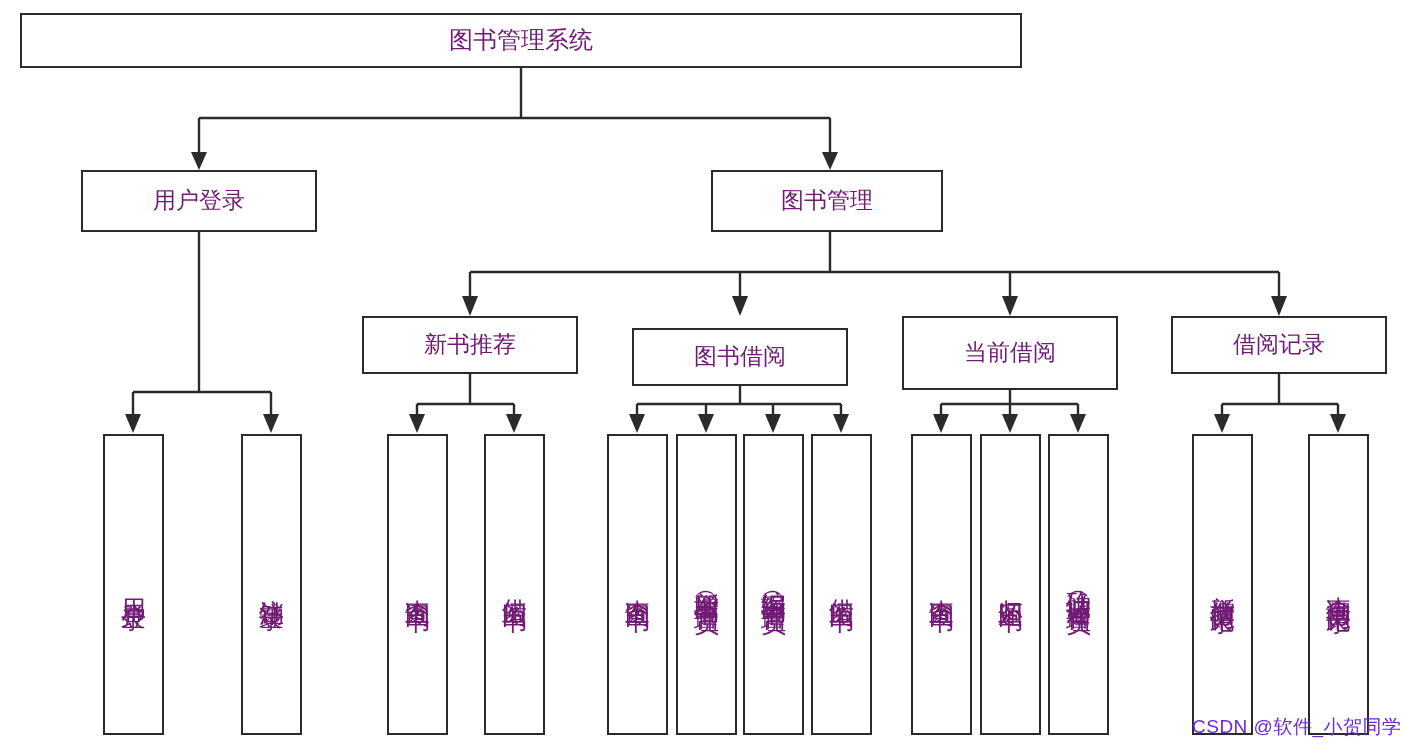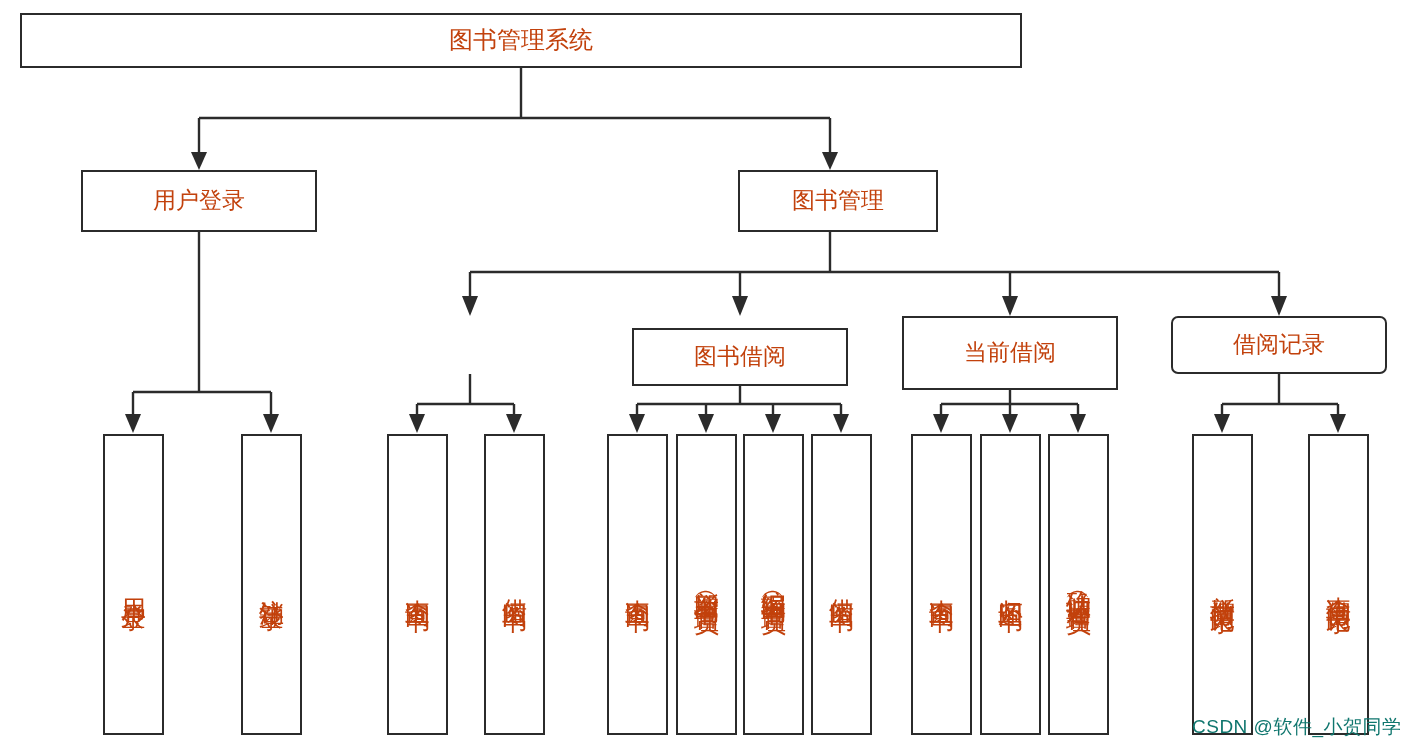--- a/index.html
+++ b/index.html
@@ -20,21 +20,21 @@
   .node {
     position: absolute;
     box-sizing: border-box;
     background: #ffffff;
     border: 2px solid #2b2b2b;
     display: flex;
     align-items: center;
     justify-content: center;
   }
   .node-label {
-    color: #c2410c;
+    color: #701a75;
     line-height: 1.18;
     text-align: center;
     white-space: pre;
   }
   
   .node.horiz .node-label {
     writing-mode: horizontal-tb;
     font-size: 23px;
   }
   .node.root .node-label {
@@ -47,21 +47,21 @@
   }
   .node.vert .node-label {
     writing-mode: vertical-rl;
     text-orientation: upright;
     font-size: 25px;
     letter-spacing: 3px;
     line-height: 1;
   }
   .watermark {
     position: absolute;
-    color: #0f766e;
+    color: #6d28d9;
     font-size: 19px;
     white-space: nowrap;
     letter-spacing: 0.5px;
     pointer-events: none;
   }
   svg.links {
     position: absolute;
     left: 0;
     top: 0;
     width: 1405px;
@@ -148,31 +148,34 @@
     <polygon points="1330,414 1346,414 1338,433"></polygon>
   </svg>
 
   <div class="node horiz root" style="left:20px; top:13px; width:1002px; height:55px;">
     <span class="node-label">图书管理系统</span>
   </div>
 
   <div class="node horiz" style="left:81px; top:170px; width:236px; height:62px;">
     <span class="node-label">用户登录</span>
   </div>
-  <div class="node horiz" style="left:738px; top:170px; width:200px; height:62px;">
+  <div class="node horiz" style="left:711px; top:170px; width:232px; height:62px;">
     <span class="node-label">图书管理</span>
   </div>
 
+  <div class="node horiz" style="left:362px; top:316px; width:216px; height:58px;">
+    <span class="node-label">新书推荐</span>
+  </div>
   <div class="node horiz" style="left:632px; top:316px; width:216px; height:58px;margin-top:12px;">
     <span class="node-label">图书借阅</span>
   </div>
   <div class="node horiz" style="left:902px; top:316px; width:216px; height:74px;">
     <span class="node-label">当前借阅</span>
   </div>
-  <div class="node horiz" style="left:1171px; top:316px; width:216px; height:58px;border-radius:7px;">
+  <div class="node horiz" style="left:1171px; top:316px; width:216px; height:58px;">
     <span class="node-label">借阅记录</span>
   </div>
 
   <div class="node vert" style="left:103px; top:434px; width:61px; height:301px;">
     <span class="node-label">用户登录</span>
   </div>
   <div class="node vert" style="left:241px; top:434px; width:61px; height:301px;">
     <span class="node-label">注销登录</span>
   </div>
 

